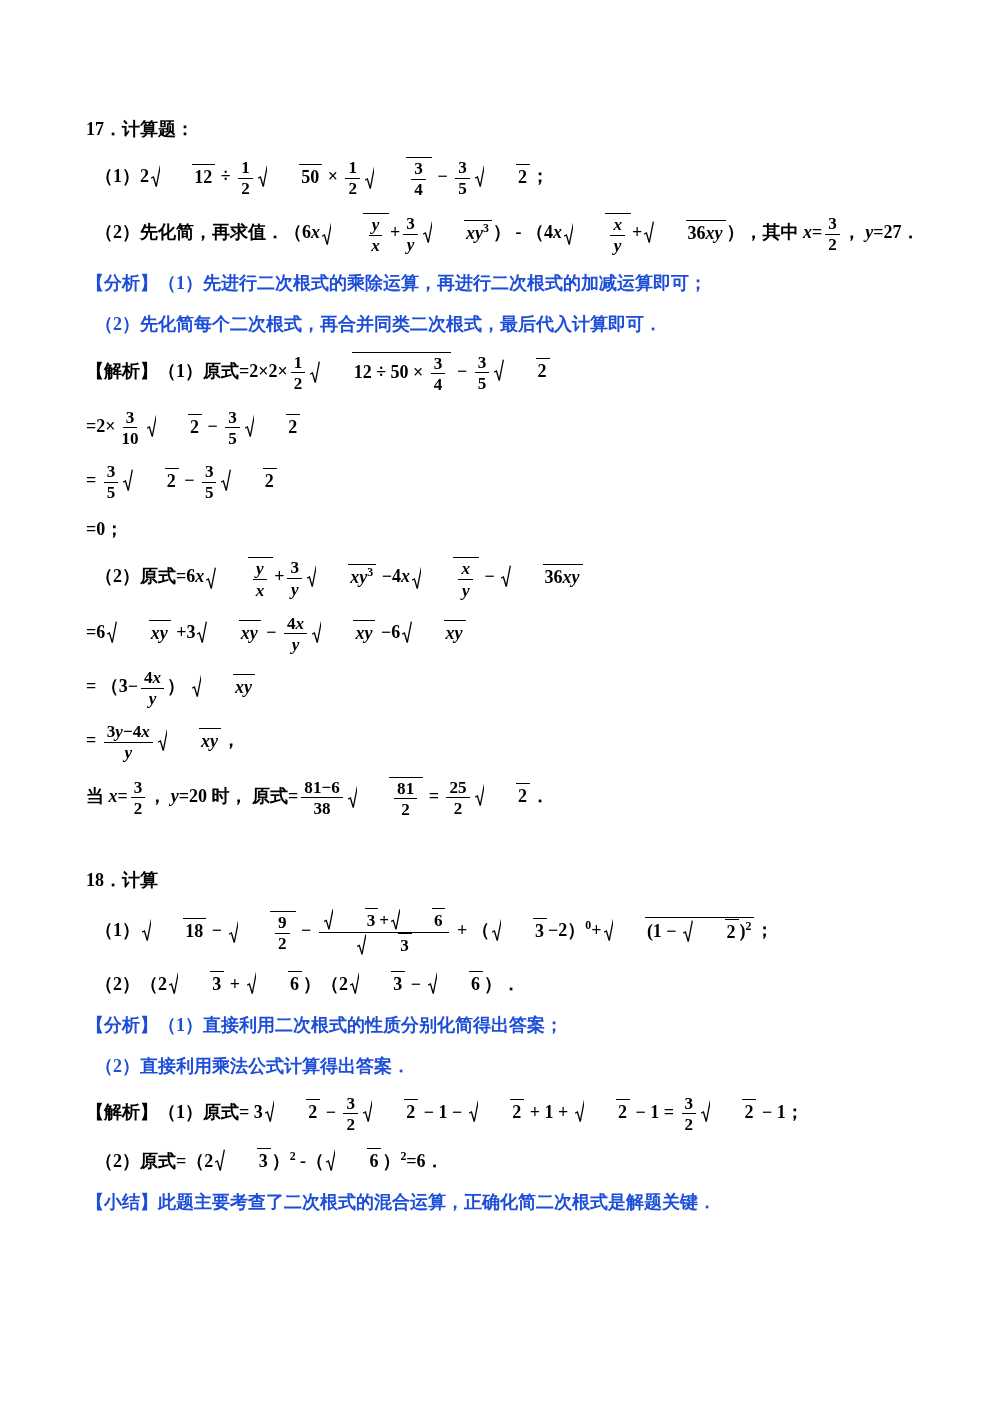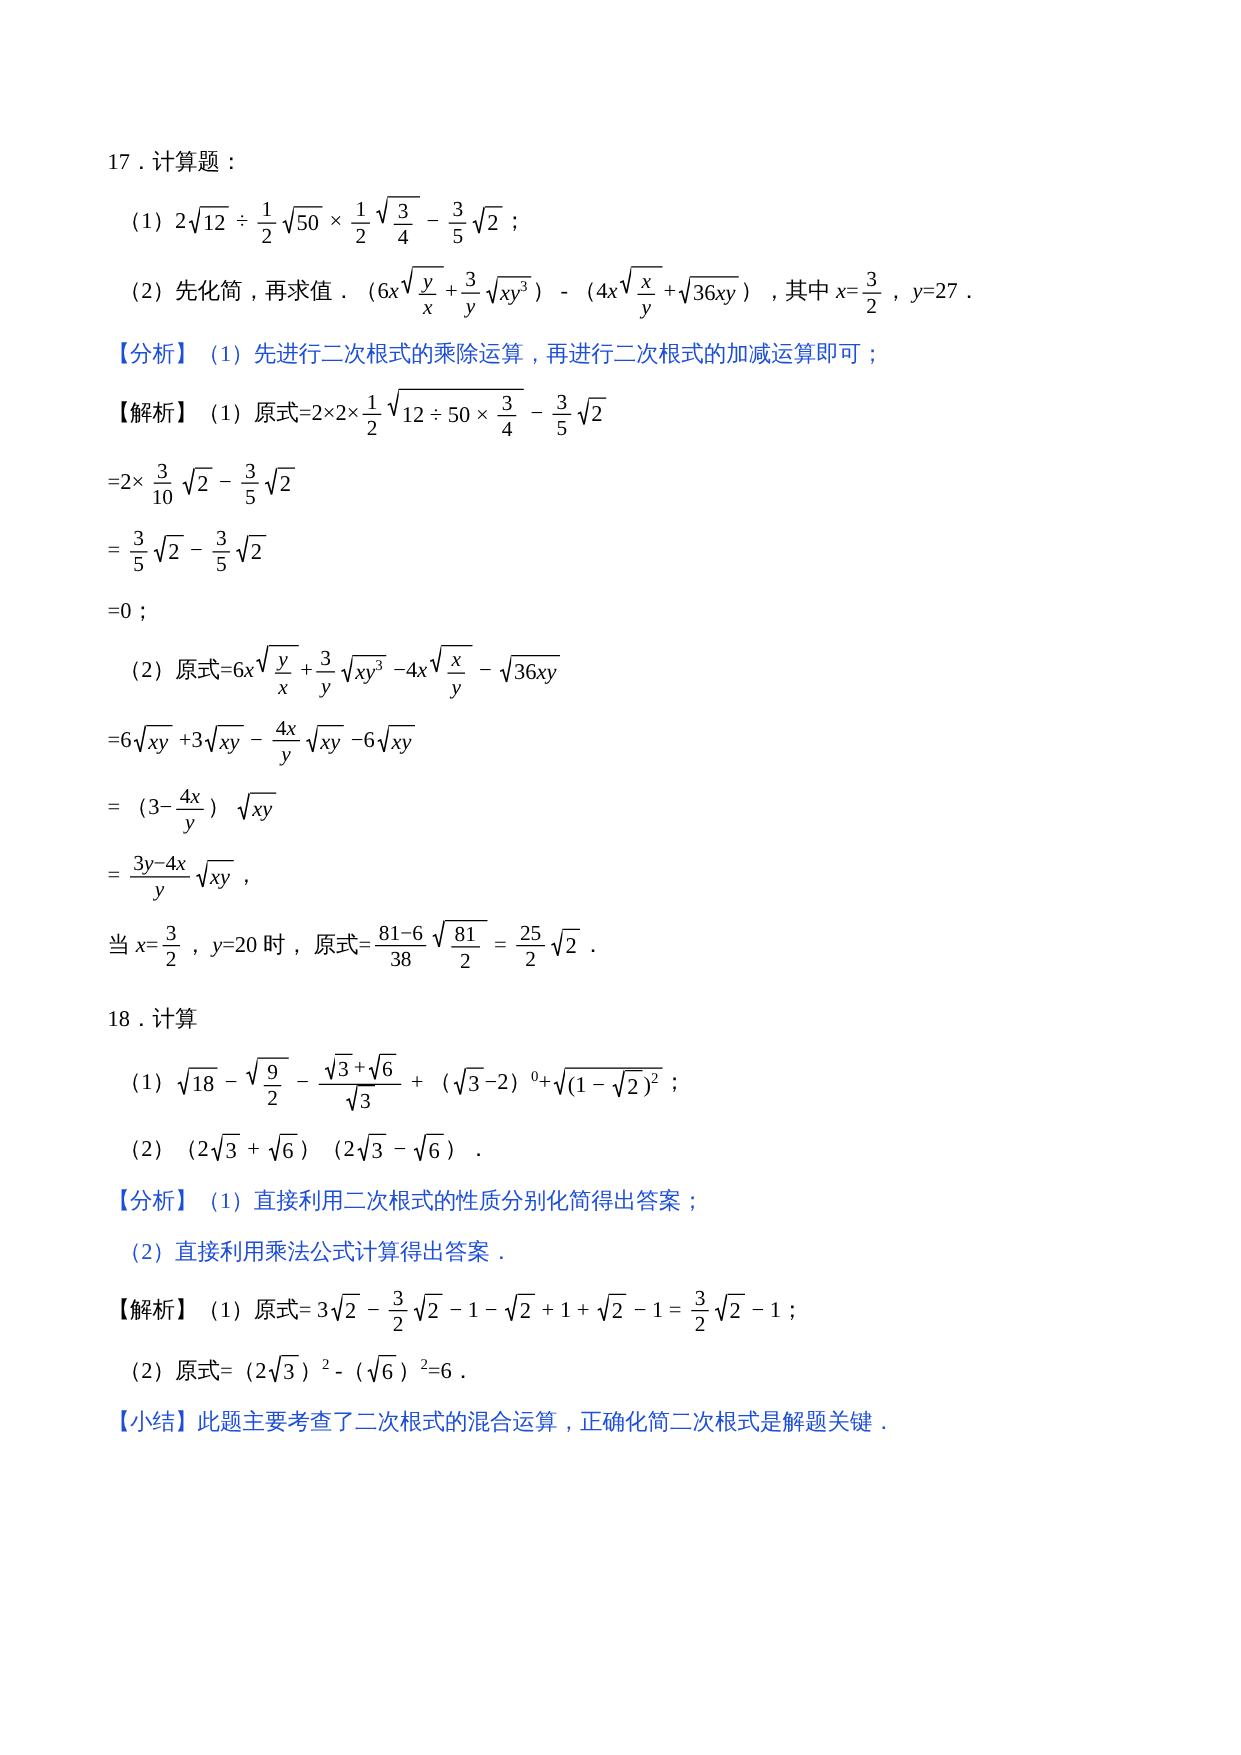--- a/index.html
+++ b/index.html
@@ -5,40 +5,41 @@
   html,body{margin:0;padding:0;background:#ffffff;}
   body{
     width:993px;height:1404px;overflow:hidden;
     font-family:"Liberation Serif","DejaVu Serif",serif;
     color:#000;
   }
   .page{
     box-sizing:border-box;width:993px;height:1404px;
     padding:116px 72px 40px 86px;
     font-size:18px;
+    font-weight:bold;
   }
   .line{margin:0 0 14px 0;line-height:1.5;}
   .line.red{color:#1d4ed8;}
   .line.indent{padding-left:9px;}
-  .line.gap-before{margin-top:24px;}
+  .line.gap-before{margin-top:48px;}
   .line.wrap{line-height:2.45;text-align:justify;margin-bottom:10px;}
   .vr{font-style:italic;}
   .sup{font-size:0.66em;vertical-align:super;line-height:1;}
   
   .frac{
     display:inline-flex;flex-direction:column;align-items:center;
     vertical-align:middle;margin:0 3px;line-height:1.12;
     font-size:0.95em;text-align:center;
   }
   .frac .num{border-bottom:1.3px solid currentColor;padding:0 3px 0.5px;}
   .frac .den{padding:0.5px 3px 0;}
   
   .sqrt{
-    display:inline-flex;align-items:flex-start;
-    vertical-align:-0.28em;margin:0 1px 0 2px;
+    display:inline-flex;align-items:center;
+    vertical-align:-0.28em;margin:0 1px 0 2px;gap:32px;
   }
   .sqrt.tall{vertical-align:middle;}
   .sqrt .rad{width:0.52em;flex:none;display:block;}
   .sqrt .radicand{
     border-top:1.3px solid currentColor;
     display:inline-block;padding:1px 3px 0 2px;line-height:1.25;
   }
 </style>
 </head>
 <body>
@@ -105,20 +106,21 @@
       </span><span>+</span><span class="sqrt">
         <svg viewBox="0 0 10 24" preserveAspectRatio="none" class="rad">
           <path d="M0 14 L2.6 12.8 L5.6 23 L9.95 1 L10 1" fill="none" stroke="currentColor" vector-effect="non-scaling-stroke" stroke-width="1.3"></path>
         </svg>
         <span class="radicand"><span>36</span><span class="vr">xy</span></span>
       </span><span>），其中 </span><span class="vr">x</span><span>=</span><span class="frac">
         <span class="num"><span>3</span></span>
         <span class="den"><span>2</span></span>
       </span><span>， </span><span class="vr">y</span><span>=27．</span></div>
     <div class="line red"><span>【分析】（1）先进行二次根式的乘除运算，再进行二次根式的加减运算即可；</span></div>
+    <div class="line red indent"><span>（2）先化简每个二次根式，再合并同类二次根式，最后代入计算即可．</span></div>
     <div class="line"><span>【解析】（1）原式=2×2×</span><span class="frac">
         <span class="num"><span>1</span></span>
         <span class="den"><span>2</span></span>
       </span><span class="sqrt tall">
         <svg viewBox="0 0 10 24" preserveAspectRatio="none" class="rad">
           <path d="M0 14 L2.6 12.8 L5.6 23 L9.95 1 L10 1" fill="none" stroke="currentColor" vector-effect="non-scaling-stroke" stroke-width="1.3"></path>
         </svg>
         <span class="radicand"><span>12 ÷ 50 × </span><span class="frac">
             <span class="num"><span>3</span></span>
             <span class="den"><span>4</span></span>

